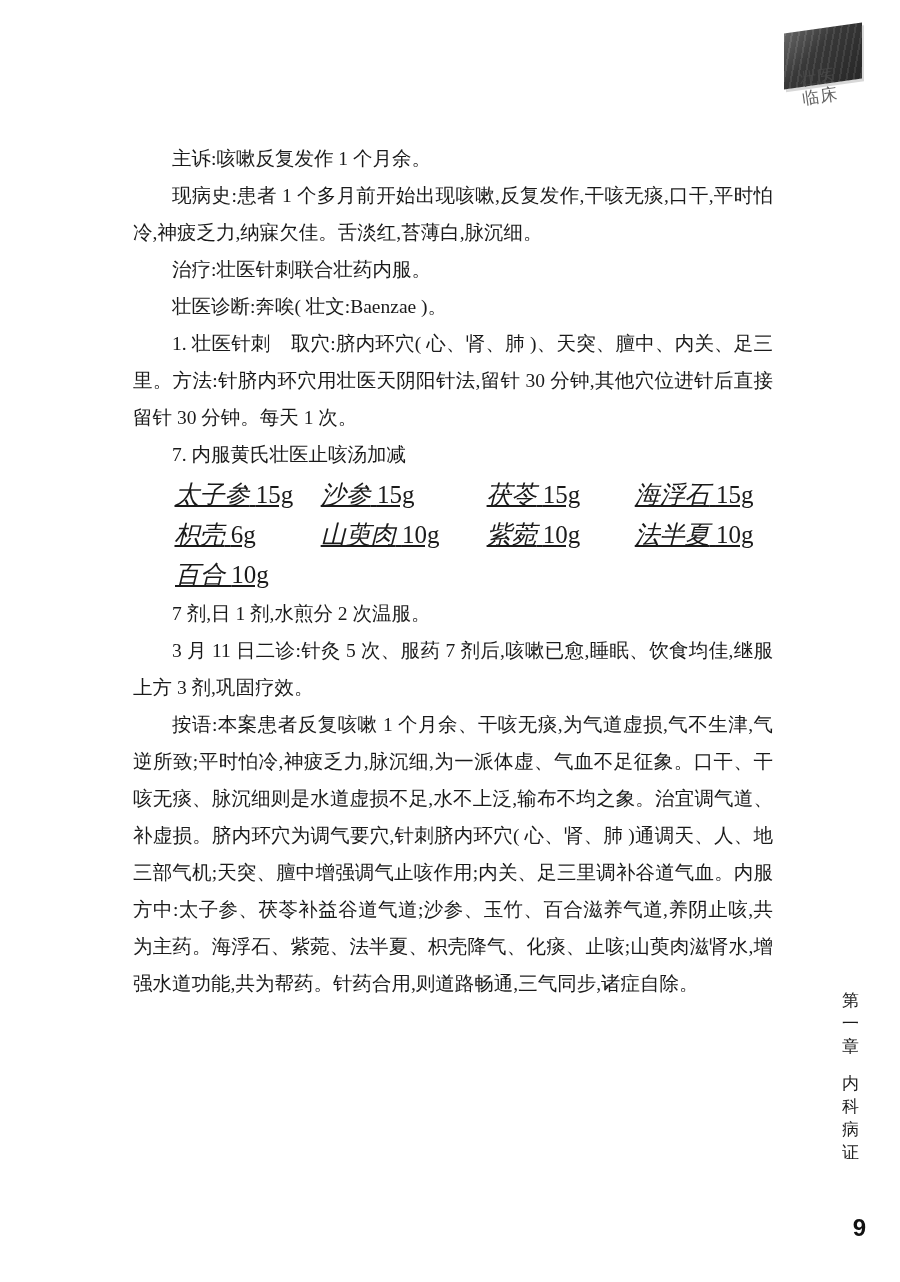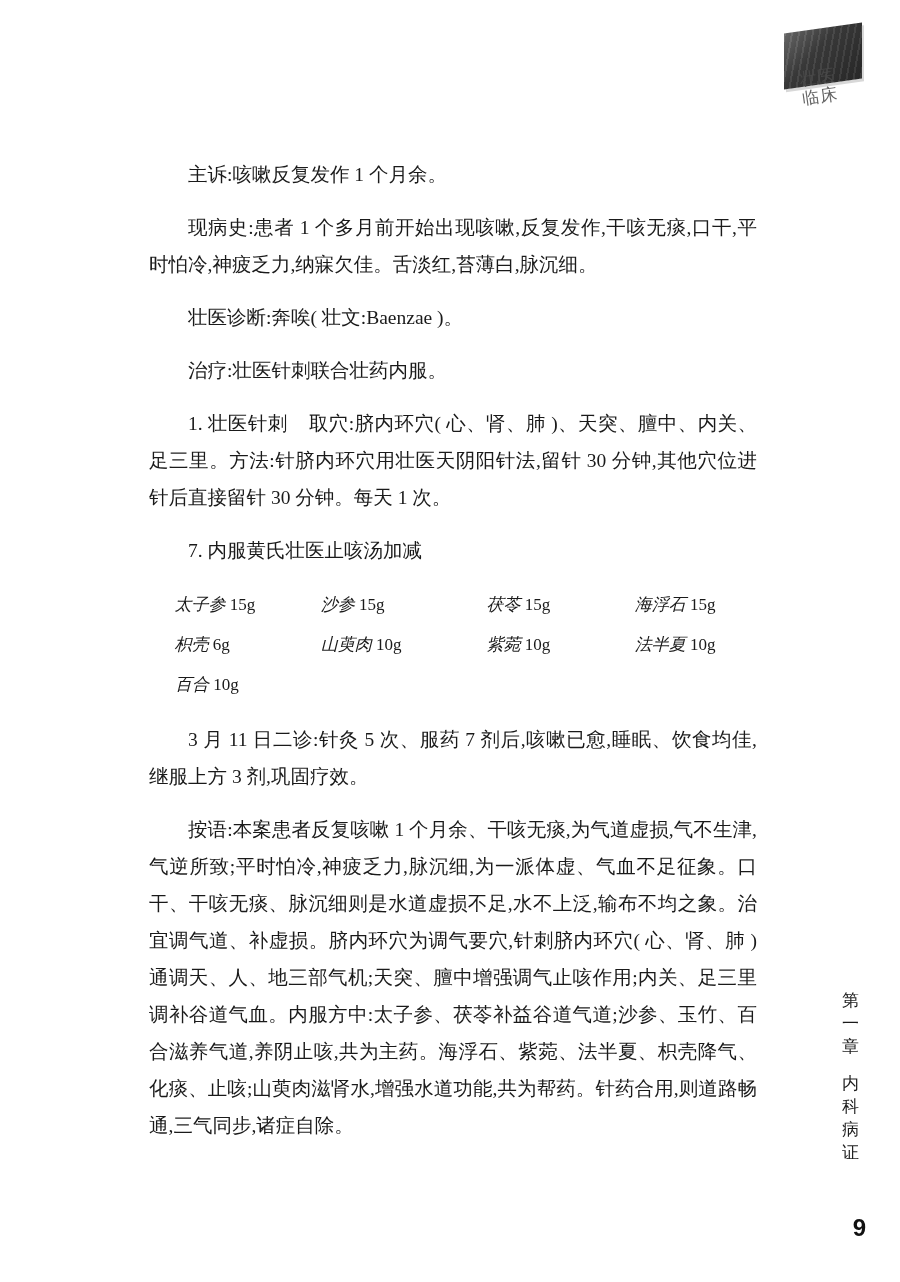--- a/index.html
+++ b/index.html
@@ -63,39 +63,40 @@
   .content {
     position: absolute;
     left: 133px;
     top: 140px;
     width: 640px;
     font-size: 19.5px;
     line-height: 37px;
     text-align: justify;
   }
   .p {
-    margin: 16px;
+    margin: 0;
     text-indent: 2em;
   }
   .bold {
     font-weight: normal;
   }
 
   
   .rx-grid {
     margin: 2px 0 0 0;
     padding: 0;
   }
   .rx-row {
     display: flex;
     line-height: 40px;
   }
   .rx-cell {
     font-style: italic;
-    font-size: 17px;
+    font-size: 25px;
+    text-decoration: underline;
   }
   .rx-cell .dose {
     font-style: normal;
     font-family: "Liberation Serif", "DejaVu Serif", serif;
   }
   .c1 { width: 42px; }      
   .c2 { width: 148px; }
   .c3 { width: 168px; }
   .c4 { width: 150px; }
   .c5 { width: 140px; }
@@ -141,22 +142,22 @@
     <div class="glyphs">
       <span>壮医</span><br>
       <span>临床</span>
     </div>
   </div>
 
   <div class="content">
 
     <p class="p">主诉:咳嗽反复发作 1 个月余。</p>
     <p class="p">现病史:患者 1 个多月前开始出现咳嗽,反复发作,干咳无痰,口干,平时怕冷,神疲乏力,纳寐欠佳。舌淡红,苔薄白,脉沉细。</p>
+    <p class="p">治疗:壮医针刺联合壮药内服。</p>
     <p class="p">壮医诊断:奔唉( 壮文:Baenzae )。</p>
-    <p class="p">治疗:壮医针刺联合壮药内服。</p>
 
     <p class="p"><span class="bold">1. 壮医针刺</span>&nbsp;&nbsp;&nbsp;&nbsp;<span>取穴:脐内环穴( 心、肾、肺 )、天突、膻中、内关、足三里。方法:针脐内环穴用壮医天阴阳针法,留针 30 分钟,其他穴位进针后直接留针 30 分钟。每天 1 次。</span></p>
 
     <p class="p bold">7. 内服黄氏壮医止咳汤加减</p>
 
 
     <div class="rx-grid">
       <div class="rx-row">
         <span class="c1"></span>
         <span class="rx-cell c2"><span>太子参</span> <span class="dose">15g</span></span>
@@ -170,20 +171,21 @@
         <span class="rx-cell c3"><span>山萸肉</span> <span class="dose">10g</span></span>
         <span class="rx-cell c4"><span>紫菀</span> <span class="dose">10g</span></span>
         <span class="rx-cell c5"><span>法半夏</span> <span class="dose">10g</span></span>
       </div>
       <div class="rx-row">
         <span class="c1"></span>
         <span class="rx-cell c3"><span>百合</span> <span class="dose">10g</span></span>
       </div>
     </div>
 
+    <p class="p">7 剂,日 1 剂,水煎分 2 次温服。</p>
     <p class="p">3 月 11 日二诊:针灸 5 次、服药 7 剂后,咳嗽已愈,睡眠、饮食均佳,继服上方 3 剂,巩固疗效。</p>
     <p class="p">按语:本案患者反复咳嗽 1 个月余、干咳无痰,为气道虚损,气不生津,气逆所致;平时怕冷,神疲乏力,脉沉细,为一派体虚、气血不足征象。口干、干咳无痰、脉沉细则是水道虚损不足,水不上泛,输布不均之象。治宜调气道、补虚损。脐内环穴为调气要穴,针刺脐内环穴( 心、肾、肺 )通调天、人、地三部气机;天突、膻中增强调气止咳作用;内关、足三里调补谷道气血。内服方中:太子参、茯苓补益谷道气道;沙参、玉竹、百合滋养气道,养阴止咳,共为主药。海浮石、紫菀、法半夏、枳壳降气、化痰、止咳;山萸肉滋肾水,增强水道功能,共为帮药。针药合用,则道路畅通,三气同步,诸症自除。</p>
 
   </div>
 
   <div class="running-head">
     <span class="seg">
         <div>第</div>
         <div>一</div>
         <div>章</div>

